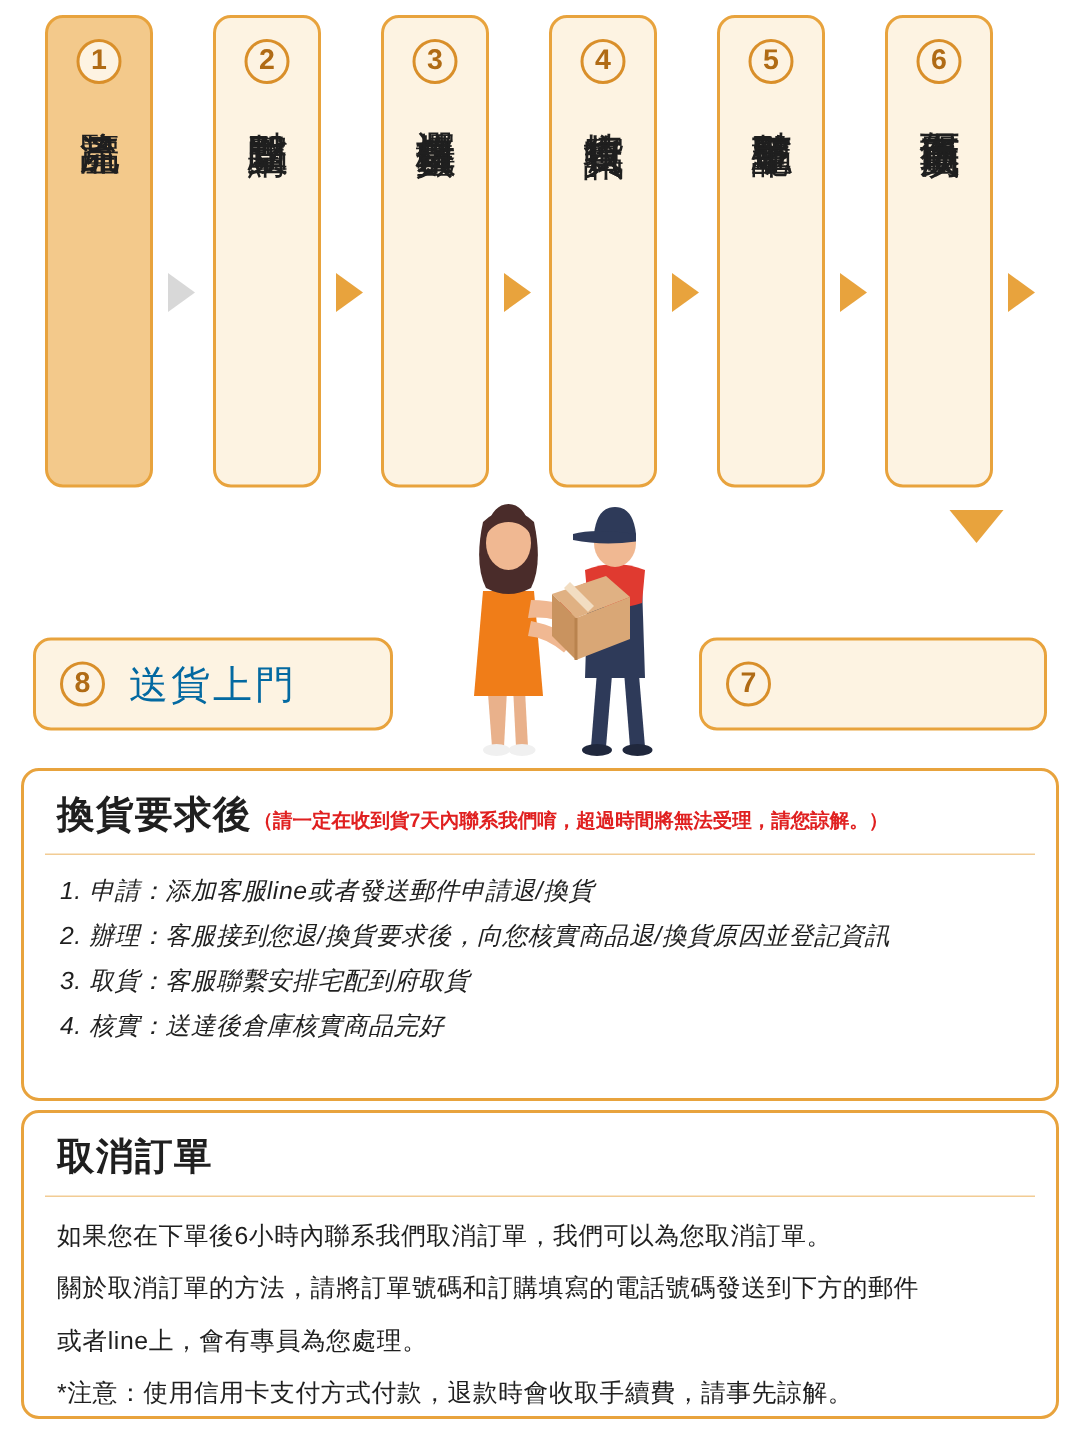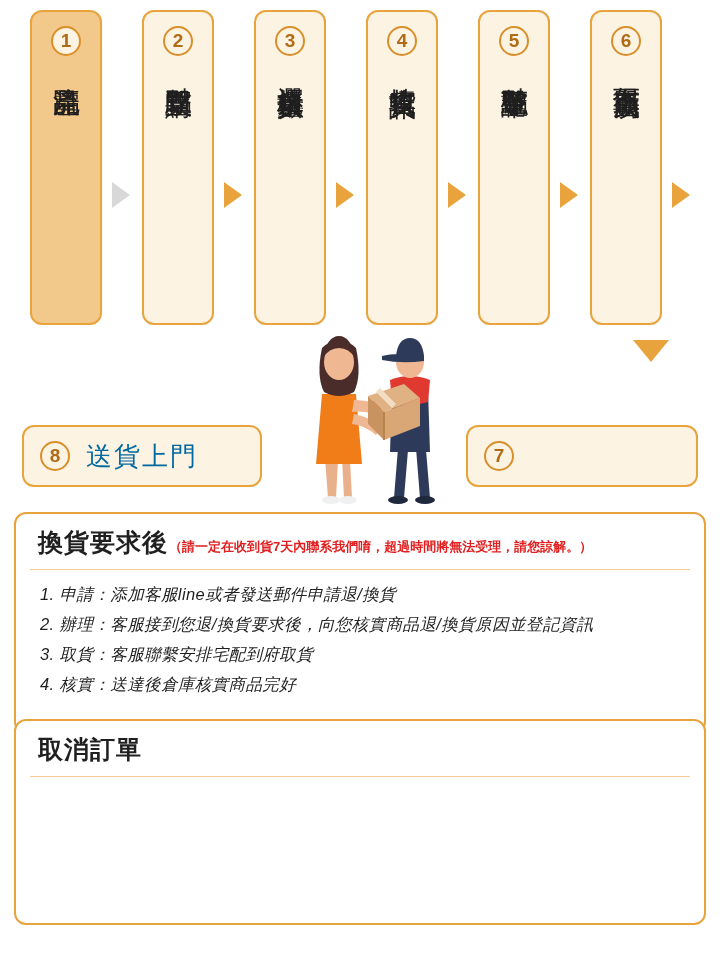--- a/index.html
+++ b/index.html
@@ -141,21 +141,21 @@
 
   
   .panel {
     position: absolute;
     border: 2px solid #e8a33d;
     border-radius: 12px;
     background: #ffffff;
     box-sizing: border-box;
   }
   #panel-aftersale { left: 14px; top: 512px; width: 692px; height: 222px; }
-  #panel-cancel    { left: 14px; top: 719px; width: 692px; height: 206px; }
+  #panel-cancel    { left: 14px; top: 740px; width: 692px; height: 206px; }
 
   .panel-title-row {
     display: flex;
     align-items: baseline;
     padding: 12px 0 0 22px;
   }
   .panel-title {
     font-size: 25px;
     font-weight: bold;
     color: #1f1f1f;
@@ -314,13 +314,19 @@
     <li>3. 取貨：客服聯繫安排宅配到府取貨</li>
     <li>4. 核實：送達後倉庫核實商品完好</li>
   </ul>
 </div>
 
 <div class="panel" id="panel-cancel">
   <div class="panel-title-row">
     <div class="panel-title">取消訂單</div>
   </div>
   <div class="panel-divider"></div>
+  <div class="body-lines">
+    <p>如果您在下單後6小時內聯系我們取消訂單，我們可以為您取消訂單。</p>
+    <p>關於取消訂單的方法，請將訂單號碼和訂購填寫的電話號碼發送到下方的郵件</p>
+    <p>或者line上，會有專員為您處理。</p>
+    <p>*注意：使用信用卡支付方式付款，退款時會收取手續費，請事先諒解。</p>
+  </div>
 </div>
 
 </body></html>

